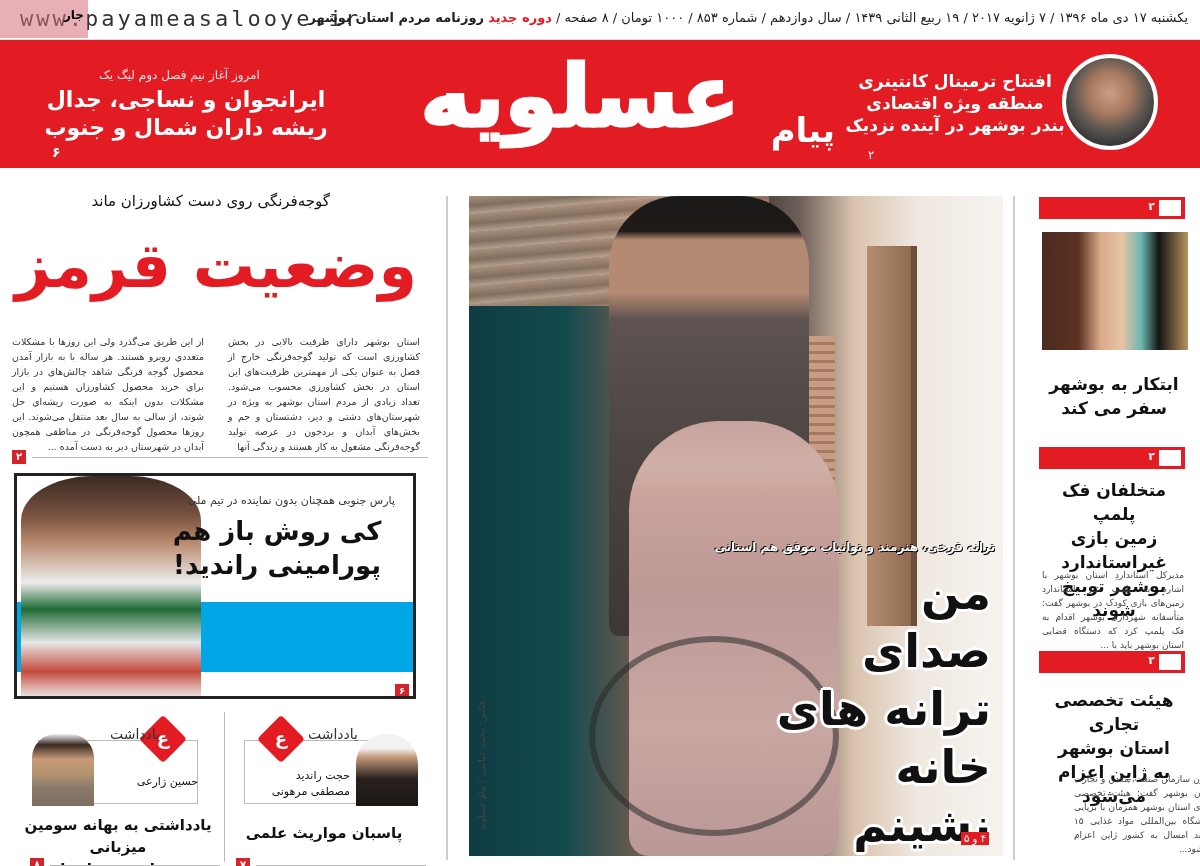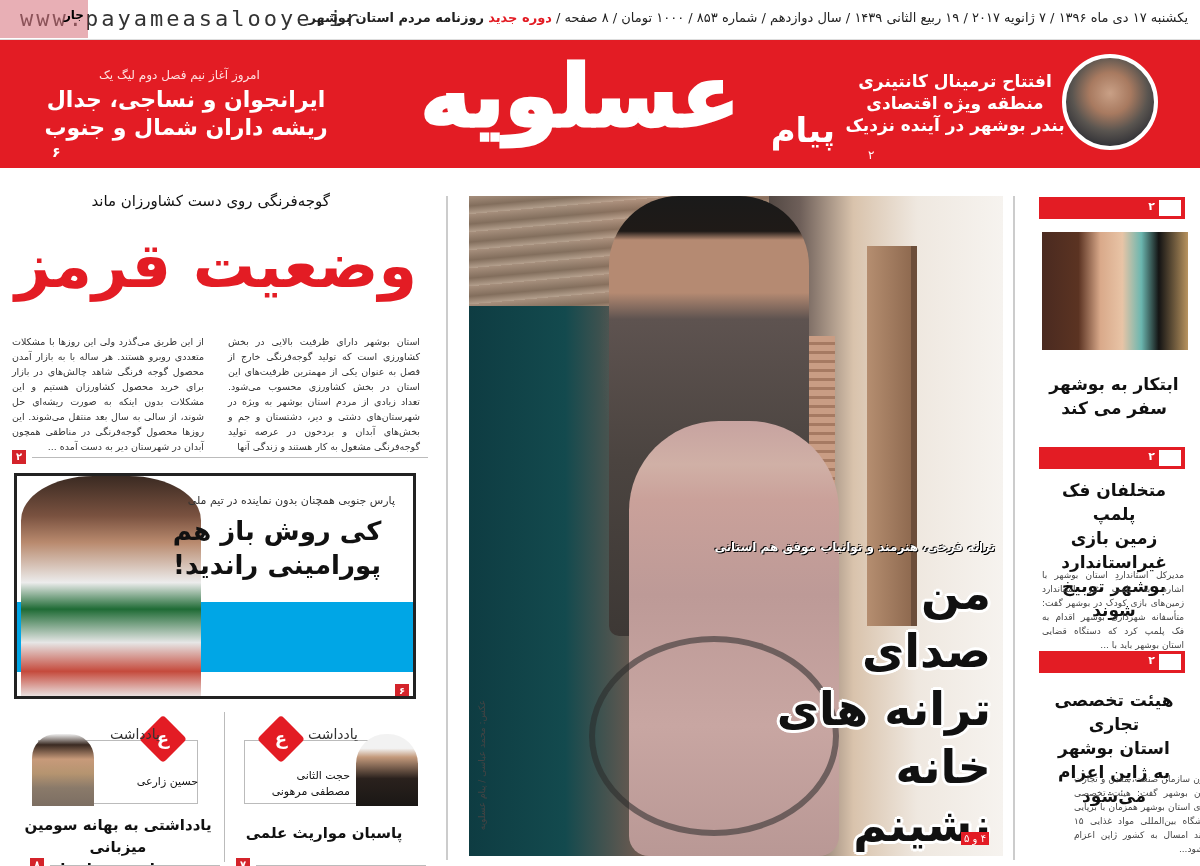--- a/index.html
+++ b/index.html
@@ -148,21 +148,21 @@
 </div>
 
 <div class="note-box rtl" style="left:224px;">
   <div class="frame"></div>
   <div class="photo" style="left:132px; background: linear-gradient(180deg,#f2f2f2 0%,#f2f2f2 20%,#c49a7c 32%,#2a211d 62%,#1a1715 100%); border-radius: 30px 30px 0 0;"></div>
   <div class="logo-badge" style="left:40px;">
       <span>ع</span>
     </div>
   <div class="label" style="left:84px;">یادداشت</div>
   <div class="author" style="left:42px; top:58px; width:84px;">
-    <div>حجت الثانی</div>
+    <div>حجت راندید</div>
     <div>مصطفی مرهونی</div>
   </div>
   <div class="title" style="top:112px;">
     <div>پاسبان مواریث علمی</div>
   </div>
   <div class="rule"></div>
   <div class="page-tag">۷</div>
 </div>
 
 <div id="note-divider" class="abs"></div>

